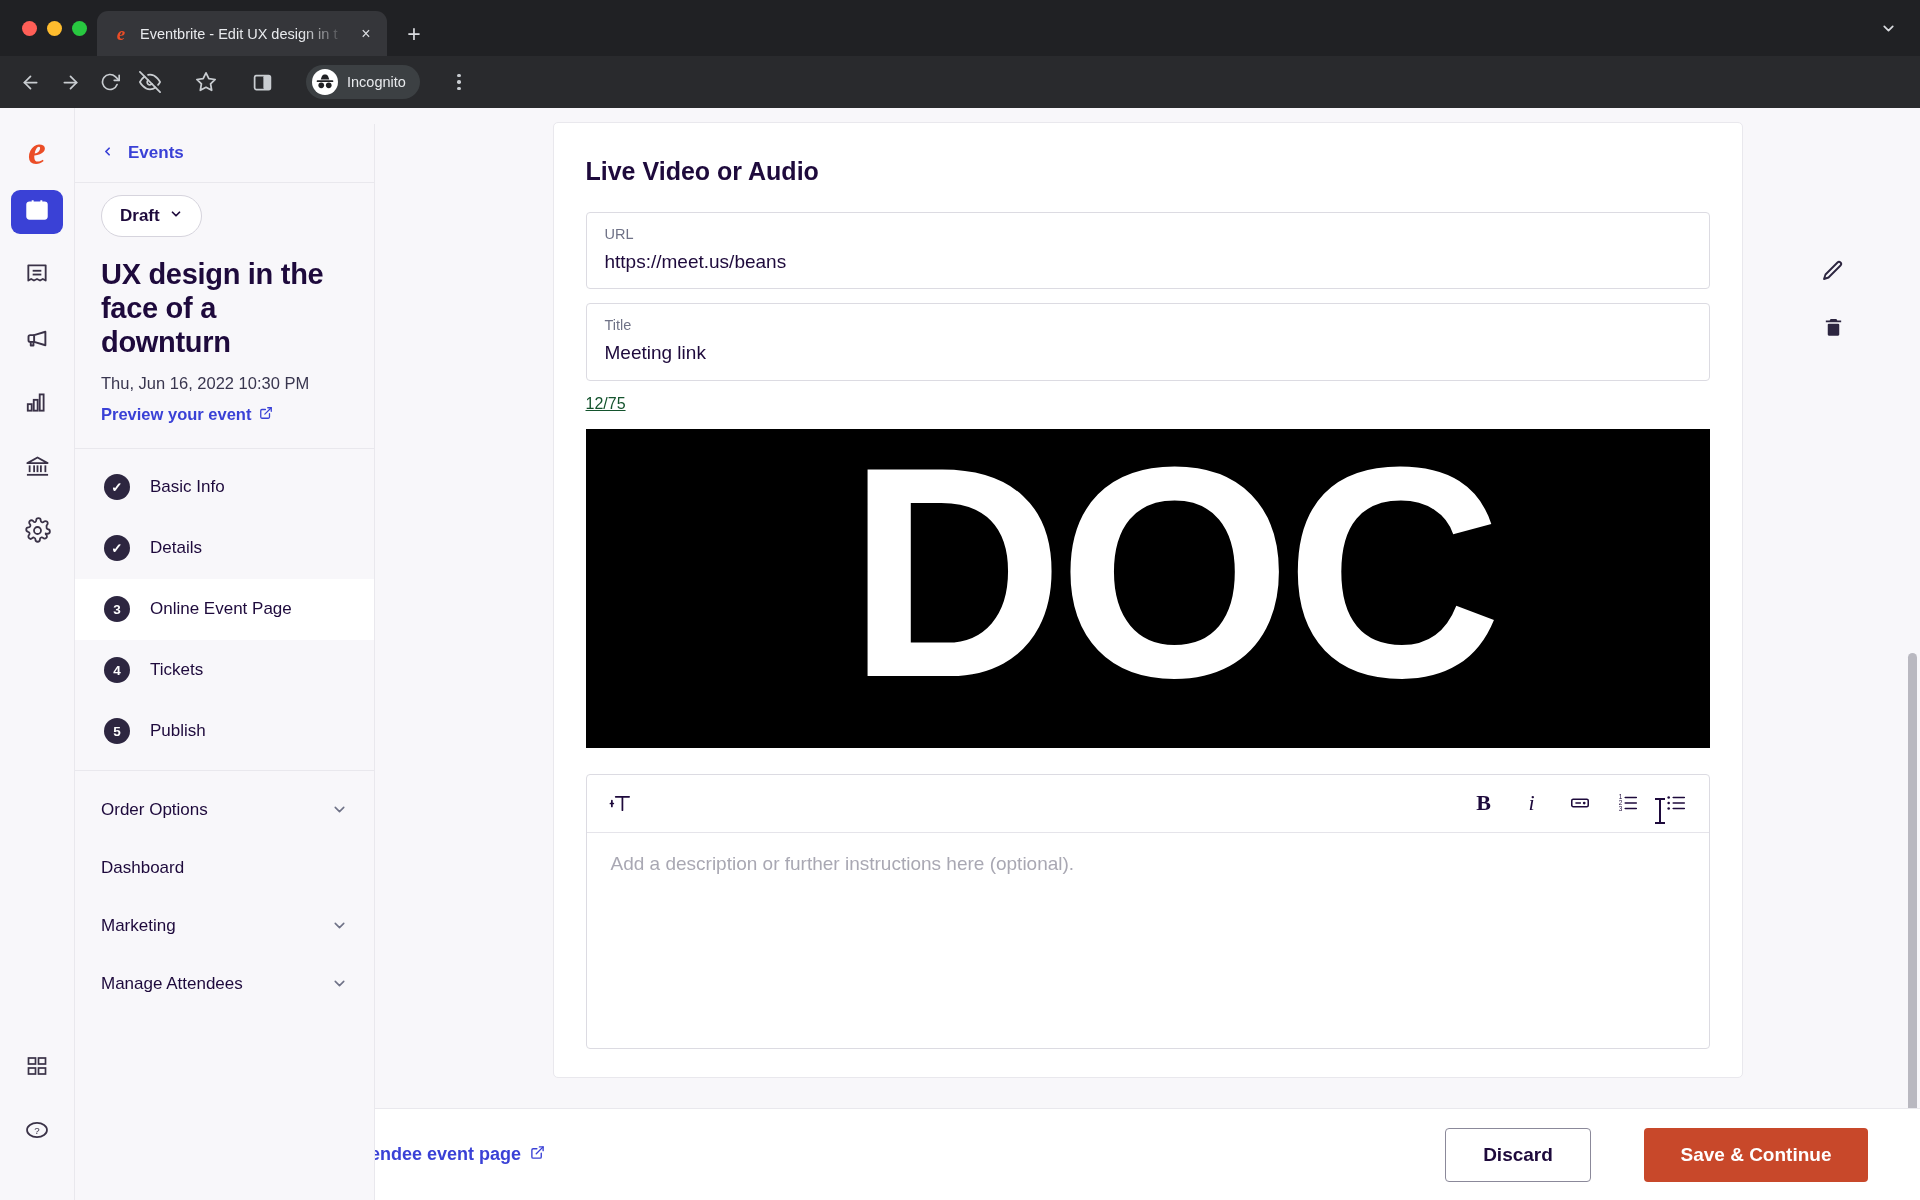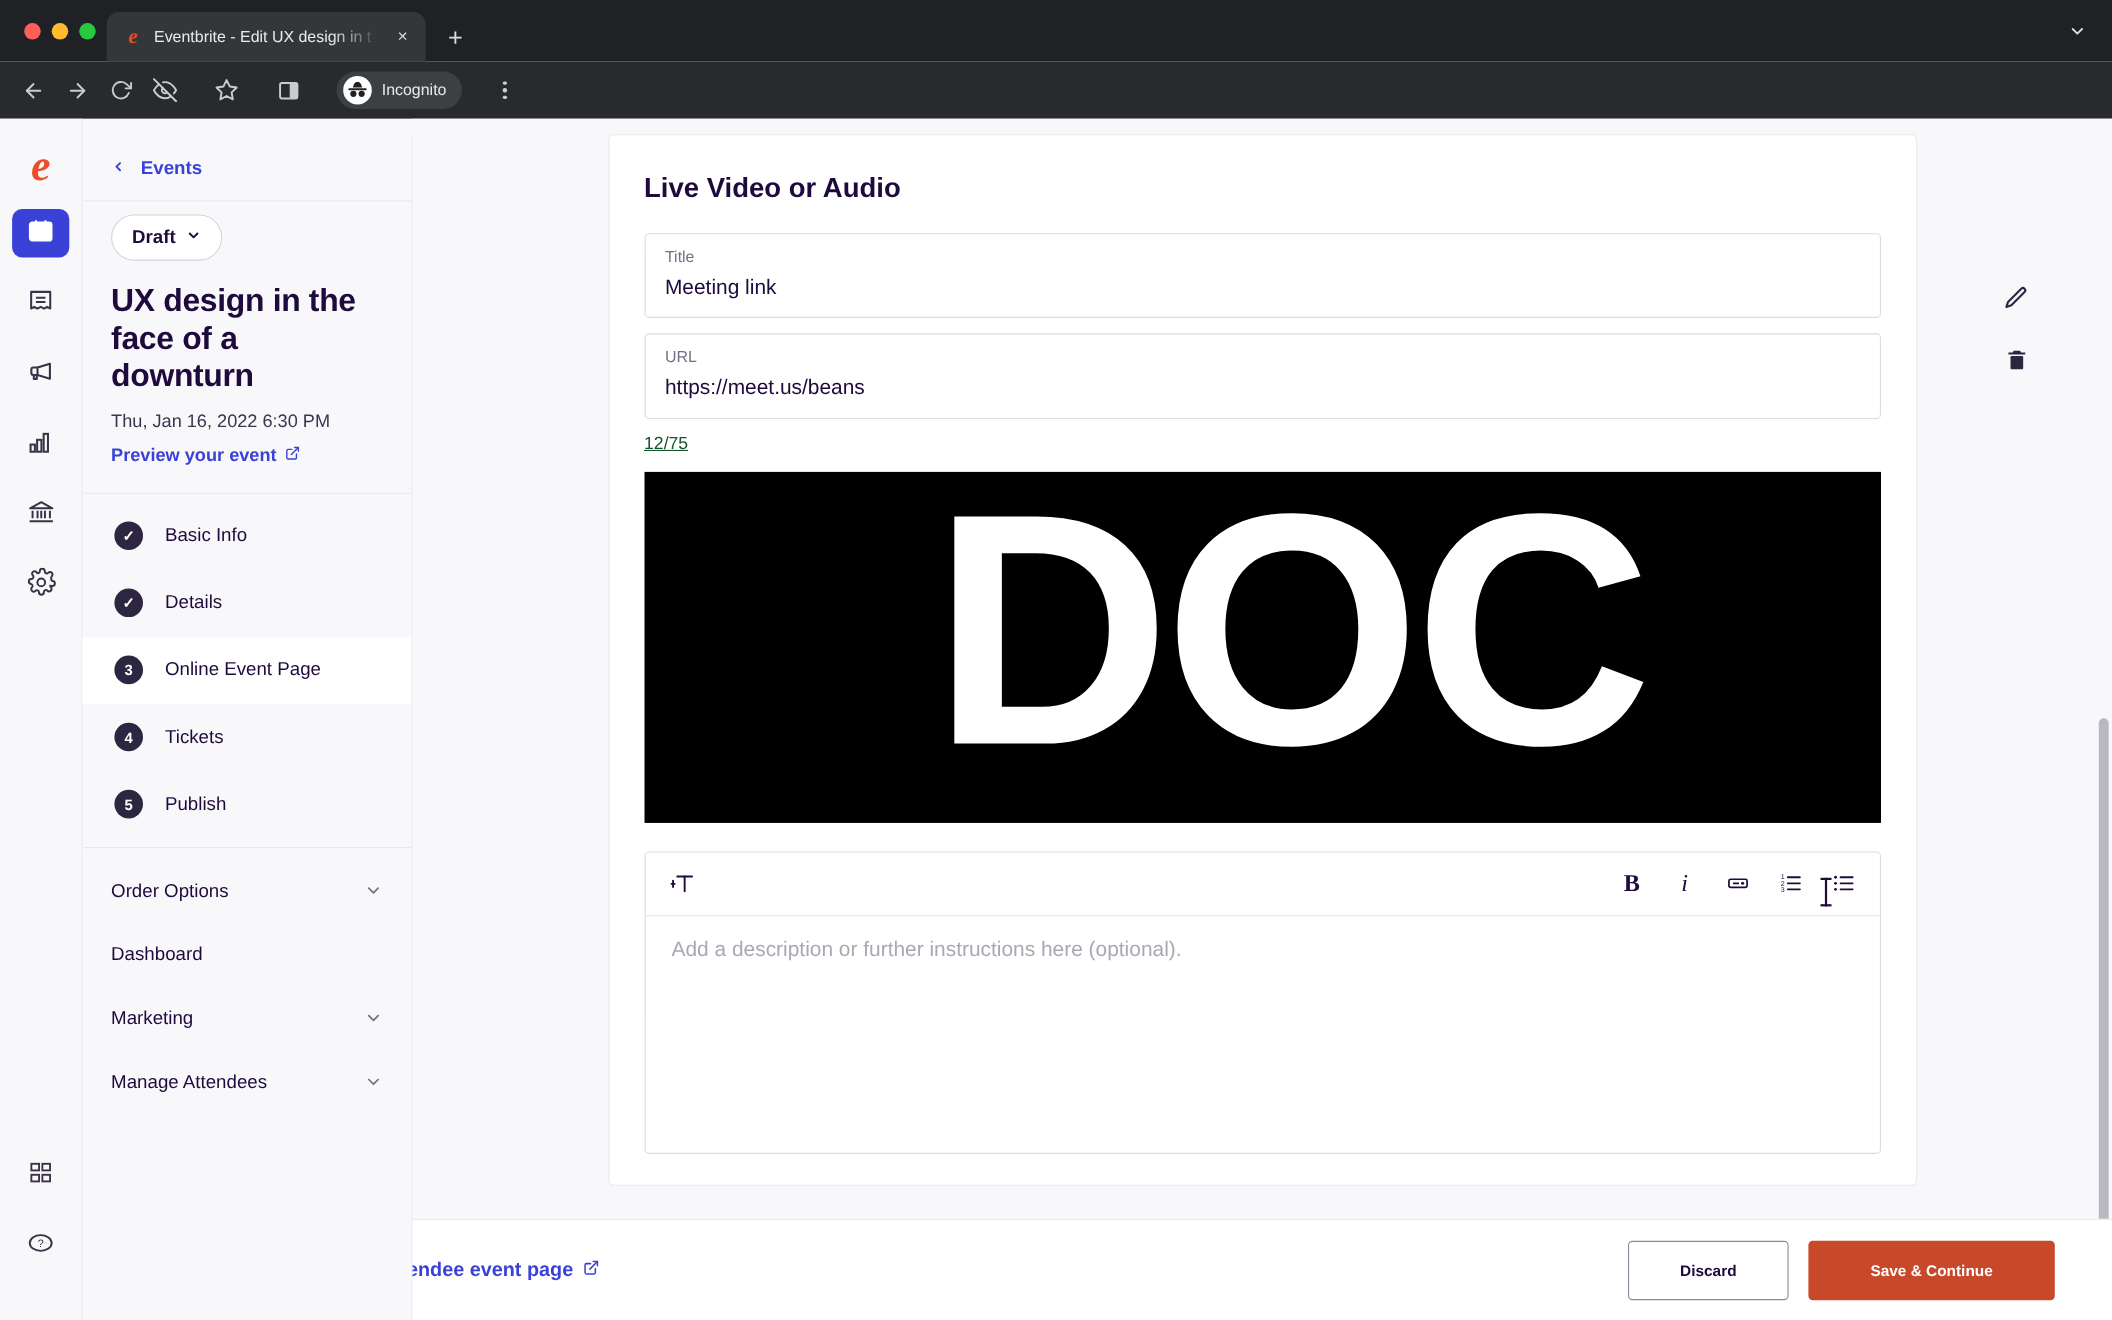--- a/index.html
+++ b/index.html
@@ -216,22 +216,22 @@
     border-top: 1px solid #e9e8ed; display: flex; align-items: center;
     justify-content: space-between; padding: 0 52px 0 0;
   }
   .footer-link {
     color: #3a41d6; font-size: 18px; font-weight: 700; display: inline-flex;
     align-items: center; gap: 9px; margin-left: -56px; white-space: nowrap;
     overflow: hidden;
   }
   .footer-btns { display: flex; align-items: center; gap: 18px; }
   .btn {
-    height: 54px; border-radius: 4px; font-size: 14px; font-weight: 700;
-    display: flex; align-items: center; justify-content: center; padding: 0 32px;
+    height: 54px; border-radius: 4px; font-size: 19px; font-weight: 700;
+    display: flex; align-items: center; justify-content: center; padding: 0 32px; margin-left: 35px;
   }
   .btn-discard { background: #ffffff; border: 1px solid #8b899a; color: #1e0a3c; min-width: 146px; }
   .btn-save { background: #c8482a; color: #ffffff; min-width: 224px; }
 </style>
 </head>
 <body>
 
 <div class="browser">
 
   <div class="tabstrip">
@@ -423,21 +423,21 @@
       <div class="sb-head">
         <div class="draft-pill">
           <span>Draft</span>
           <span>
             <svg width="14" height="14" viewBox="0 0 24 24" fill="none" stroke="currentColor" stroke-width="3" stroke-linecap="round" stroke-linejoin="round">
                 <polyline points="6 9 12 15 18 9"></polyline>
               </svg>
           </span>
         </div>
         <div class="ev-title">UX design in the face of a downturn</div>
-        <div class="ev-date">Thu, Jan 16, 2022 6:30 PM</div>
+        <div class="ev-date">Thu, Jun 16, 2022 10:30 PM</div>
         <div class="ev-preview">
           <span>Preview your event</span>
           <span>
             <svg width="14" height="14" viewBox="0 0 24 24" fill="none" stroke="currentColor" stroke-width="2.2" stroke-linecap="round" stroke-linejoin="round">
                 <path d="M18 13v6a2 2 0 0 1-2 2H5a2 2 0 0 1-2-2V8a2 2 0 0 1 2-2h6"></path>
                 <polyline points="15 3 21 3 21 9"></polyline>
                 <line x1="10" y1="14" x2="21" y2="3"></line>
               </svg>
           </span>
         </div>
@@ -497,27 +497,27 @@
       </div>
     </div>
 
     <div class="main">
       <div class="main-scroll">
 
         <div class="card">
           <div class="card-title">Live Video or Audio</div>
 
           <div class="field">
+            <div class="field-label">URL</div>
+            <div class="field-value">https://meet.us/beans</div>
+          </div>
+
+          <div class="field">
             <div class="field-label">Title</div>
             <div class="field-value">Meeting link</div>
-          </div>
-
-          <div class="field">
-            <div class="field-label">URL</div>
-            <div class="field-value">https://meet.us/beans</div>
           </div>
 
           <div class="counter">12/75</div>
 
           <div class="media">
             <div class="media-pad"></div>
             <div class="media-word">DOC</div>
           </div>
 
           <div class="editor">

